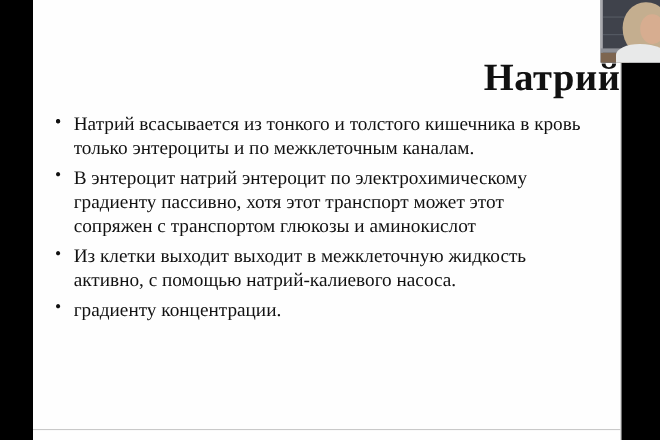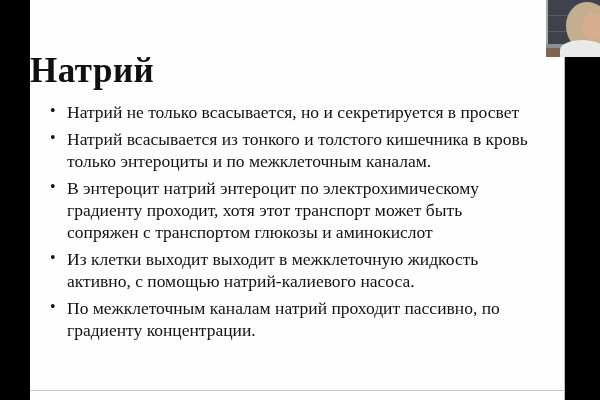--- a/index.html
+++ b/index.html
@@ -9,21 +9,21 @@
   }
   .bar{position:absolute;top:0;bottom:0;background:#000000;}
   .bar-left{left:0;width:30px;}
   .bar-right{left:565px;width:35px;}
   .slide{
     position:absolute;left:30px;top:0;width:534px;height:400px;
     background:#fefefe;border-right:1px solid #bfbfbf;
   }
   .slide-bottom-line{position:absolute;left:0;right:0;top:390px;height:1px;background:#c9c9c9;}
   .title{
-    margin:0;padding-top:53px;text-align:left;
+    margin:0;padding-top:53px;text-align:right;
     font-size:35px;font-weight:bold;color:#111111;letter-spacing:.5px;line-height:1;
   }
   .bullets{margin:13px 0 0 0;padding:0 16px 0 18px;list-style:none;}
   .bullets li{
     position:relative;margin:0 0 5px 0;padding-left:19px;
     font-size:17.5px;line-height:22px;color:#111111;
   }
   .bullets .mk{position:absolute;left:2px;top:-1px;font-size:16px;}
   .ln{white-space:nowrap;}
   
@@ -47,41 +47,39 @@
 <div class="screen">
 
   <div class="bar bar-left"></div>
 
   <div class="slide">
     <h1 class="title">Натрий</h1>
 
     <ul class="bullets">
       <li>
         <span class="mk">•</span>
-        <div class="ln">Натрий не только всасывается, но и секретируется в просвет</div>
       </li>
       <li>
         <span class="mk">•</span>
         <div class="ln">Натрий всасывается из тонкого и толстого кишечника в кровь</div>
         <div class="ln">только энтероциты и по межклеточным каналам.</div>
       </li>
       <li>
         <span class="mk">•</span>
         <div class="ln">В энтероцит натрий энтероцит по электрохимическому</div>
-        <div class="ln">градиенту проходит, хотя этот транспорт может быть</div>
+        <div class="ln">градиенту пассивно, хотя этот транспорт может этот</div>
         <div class="ln">сопряжен с транспортом глюкозы и аминокислот</div>
       </li>
       <li>
         <span class="mk">•</span>
         <div class="ln">Из клетки выходит выходит в межклеточную жидкость</div>
         <div class="ln">активно, с помощью натрий-калиевого насоса.</div>
       </li>
       <li>
         <span class="mk">•</span>
-        <div class="ln">По межклеточным каналам натрий проходит пассивно, по</div>
         <div class="ln">градиенту концентрации.</div>
       </li>
     </ul>
 
     <div class="slide-bottom-line"></div>
   </div>
 
   <div class="bar bar-right"></div>
 
   <div class="webcam">

